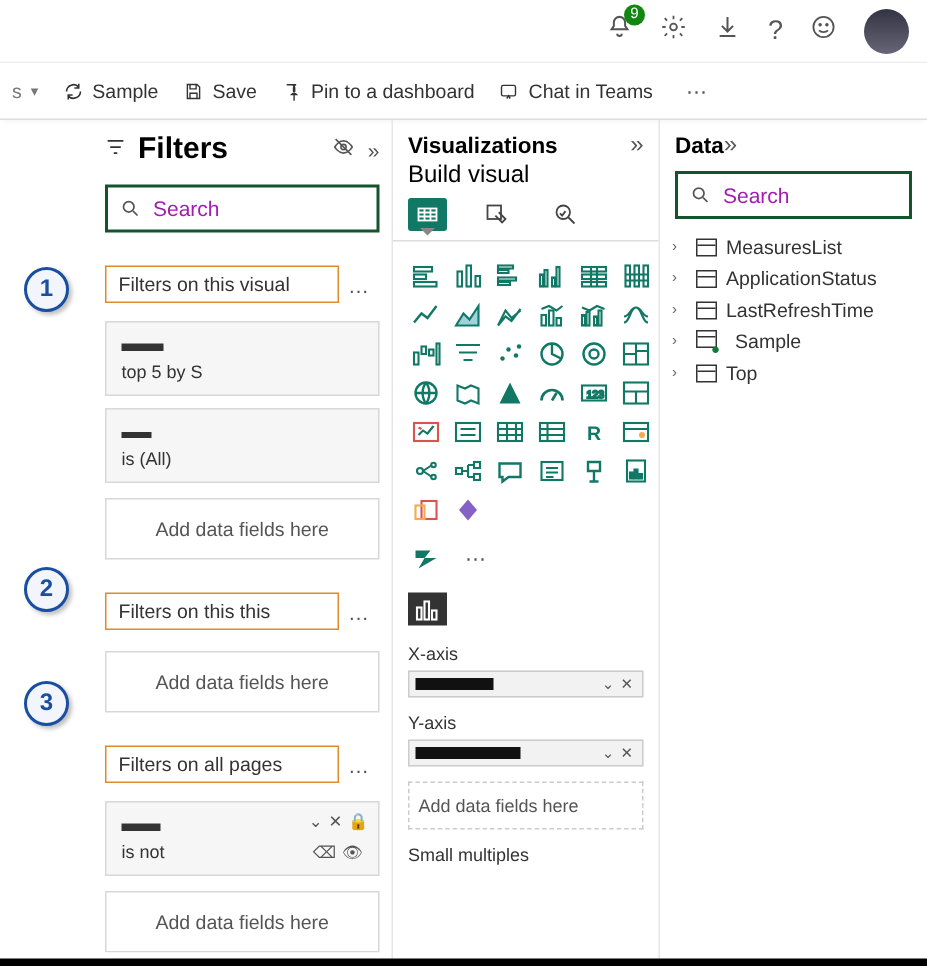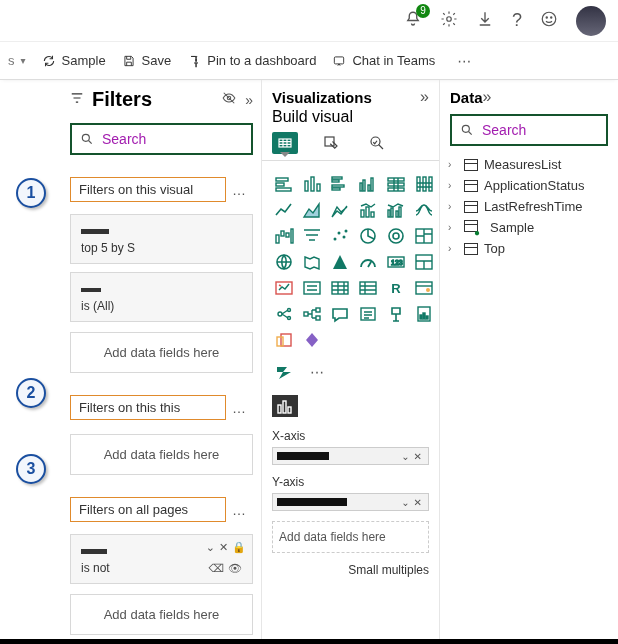--- a/index.html
+++ b/index.html
@@ -495,21 +495,21 @@
     <div class="fieldwell">
       <div class="fw-label">Y-axis</div>
       <div class="fw-slot">
         <span class="redact" style="width:70px;"></span>
         <span><span class="chev">⌄</span><span class="chev">✕</span></span>
       </div>
     </div>
     <div class="fieldwell">
       <div class="fw-add">Add data fields here</div>
     </div>
-    <div class="fieldwell" style="padding-bottom:0;text-align:right;">
+    <div class="fieldwell" style="padding-bottom:0;">
       <div class="fw-label">Small multiples</div>
     </div>
   </div>
 
   <div class="data">
     <div class="data-hdr">
       <span class="title">Data</span>
       <span class="hicon" style="cursor:pointer;color:#555;">»</span>
     </div>
     <div class="searchbox">

